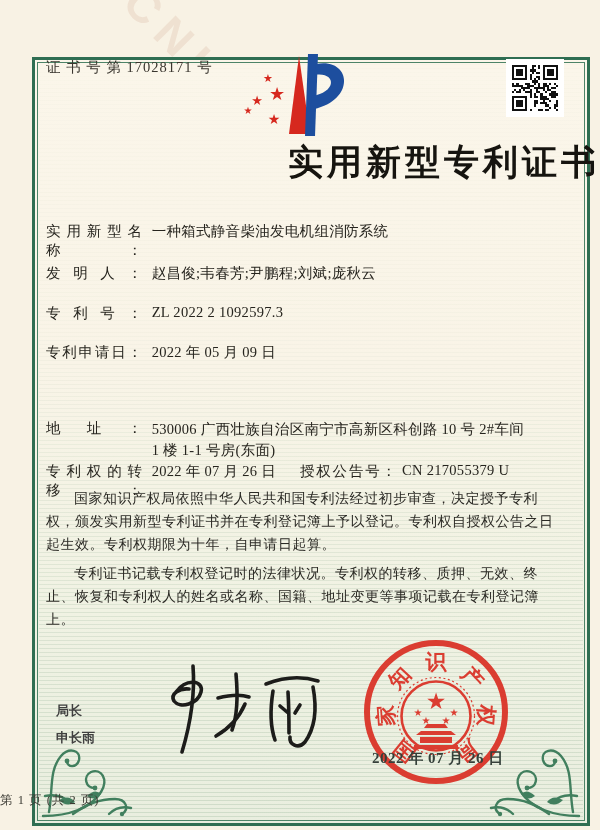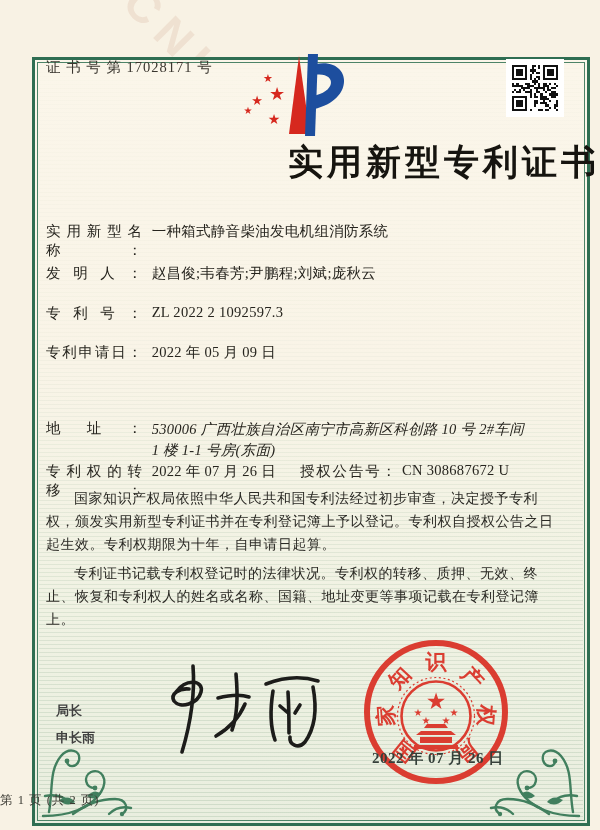--- a/index.html
+++ b/index.html
@@ -32,21 +32,21 @@
 
   .logo{position:absolute;left:244px;top:52px;width:120px;height:90px;}
 
   .title{position:absolute;left:0;top:139px;width:100%;text-align:right;
          font-size:35px;font-weight:600;color:#16140f;letter-spacing:4px;}
 
   .frow{position:absolute;left:46px;right:28px;font-size:14.5px;color:#26241e;font-weight:500;}
   .flabel{display:inline-block;width:96px;text-align:justify;text-align-last:justify;
           vertical-align:top;color:#26241e;}
   .fvalue{display:inline-block;margin-left:6px;vertical-align:top;letter-spacing:0.3px;}
-  .fvalue.wrap{width:382px;line-height:21px;font-style:italic;}
+  .fvalue.wrap{width:382px;line-height:21px;}
   .pair2-label{position:absolute;left:254px;top:0;}
   .pair2-value{position:absolute;left:356px;top:0;letter-spacing:0.3px;}
 
   .paras{position:absolute;left:46px;top:487px;width:512px;font-size:14px;line-height:23px;
          color:#2b2a25;letter-spacing:0.5px;}
   .paras p{margin:0 0 6px 0;text-indent:2em;}
 
   .signoff{position:absolute;left:56px;top:697px;font-family:"Liberation Sans","DejaVu Sans",sans-serif;
            font-weight:bold;font-size:13px;color:#404040;line-height:27px;}
   .signature{position:absolute;left:148px;top:660px;width:195px;height:100px;}
@@ -149,21 +149,21 @@
       <span class="fvalue">2022 年 05 月 09 日</span>
     </div>
     <div class="frow" style="top:419px">
       <span class="flabel">地址：</span>
       <span class="fvalue wrap">530006 广西壮族自治区南宁市高新区科创路 10 号 2#车间 1 楼 1-1 号房(东面)</span>
     </div>
     <div class="frow" style="top:462px">
       <span class="flabel">专利权的转移：</span>
       <span class="fvalue">2022 年 07 月 26 日</span>
       <span class="flabel pair2-label">授权公告号：</span>
-      <span class="pair2-value">CN 308687672 U</span>
+      <span class="pair2-value">CN 217055379 U</span>
     </div>
 
     <div class="paras">
       <p>国家知识产权局依照中华人民共和国专利法经过初步审查，决定授予专利权，颁发实用新型专利证书并在专利登记簿上予以登记。专利权自授权公告之日起生效。专利权期限为十年，自申请日起算。</p>
       <p>专利证书记载专利权登记时的法律状况。专利权的转移、质押、无效、终止、恢复和专利权人的姓名或名称、国籍、地址变更等事项记载在专利登记簿上。</p>
     </div>
 
     <div class="signoff">
       <div>局长</div>
       <div>申长雨</div>

